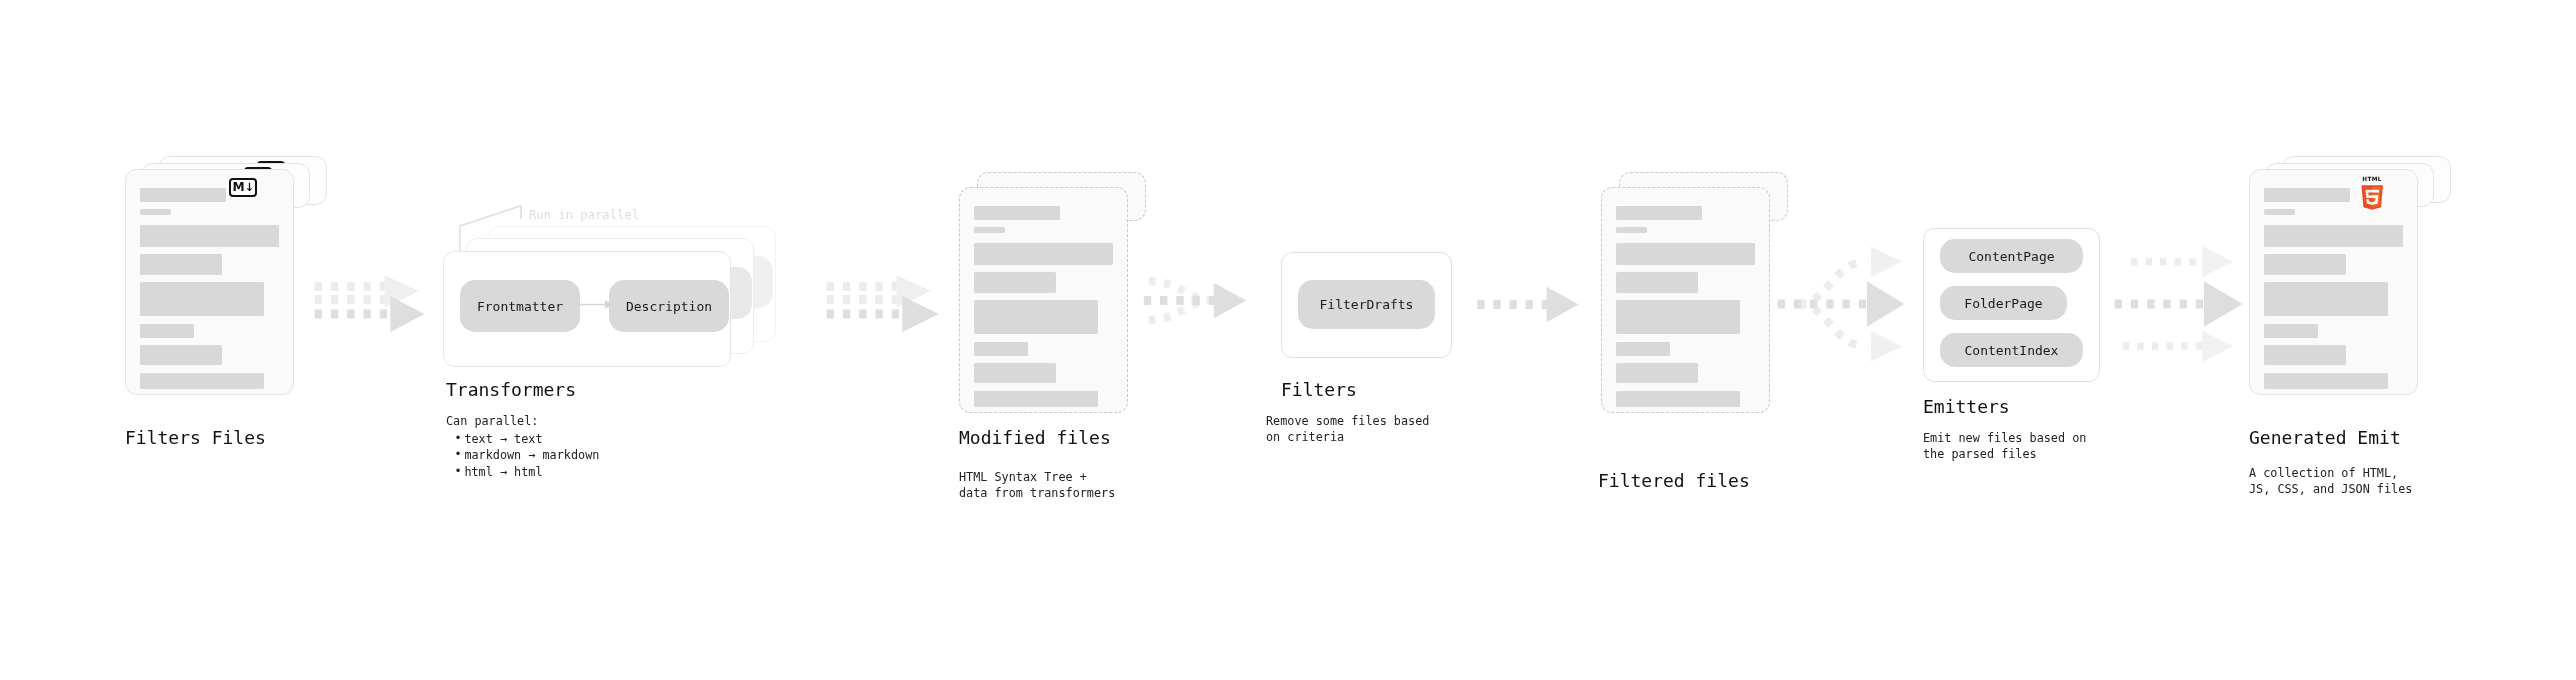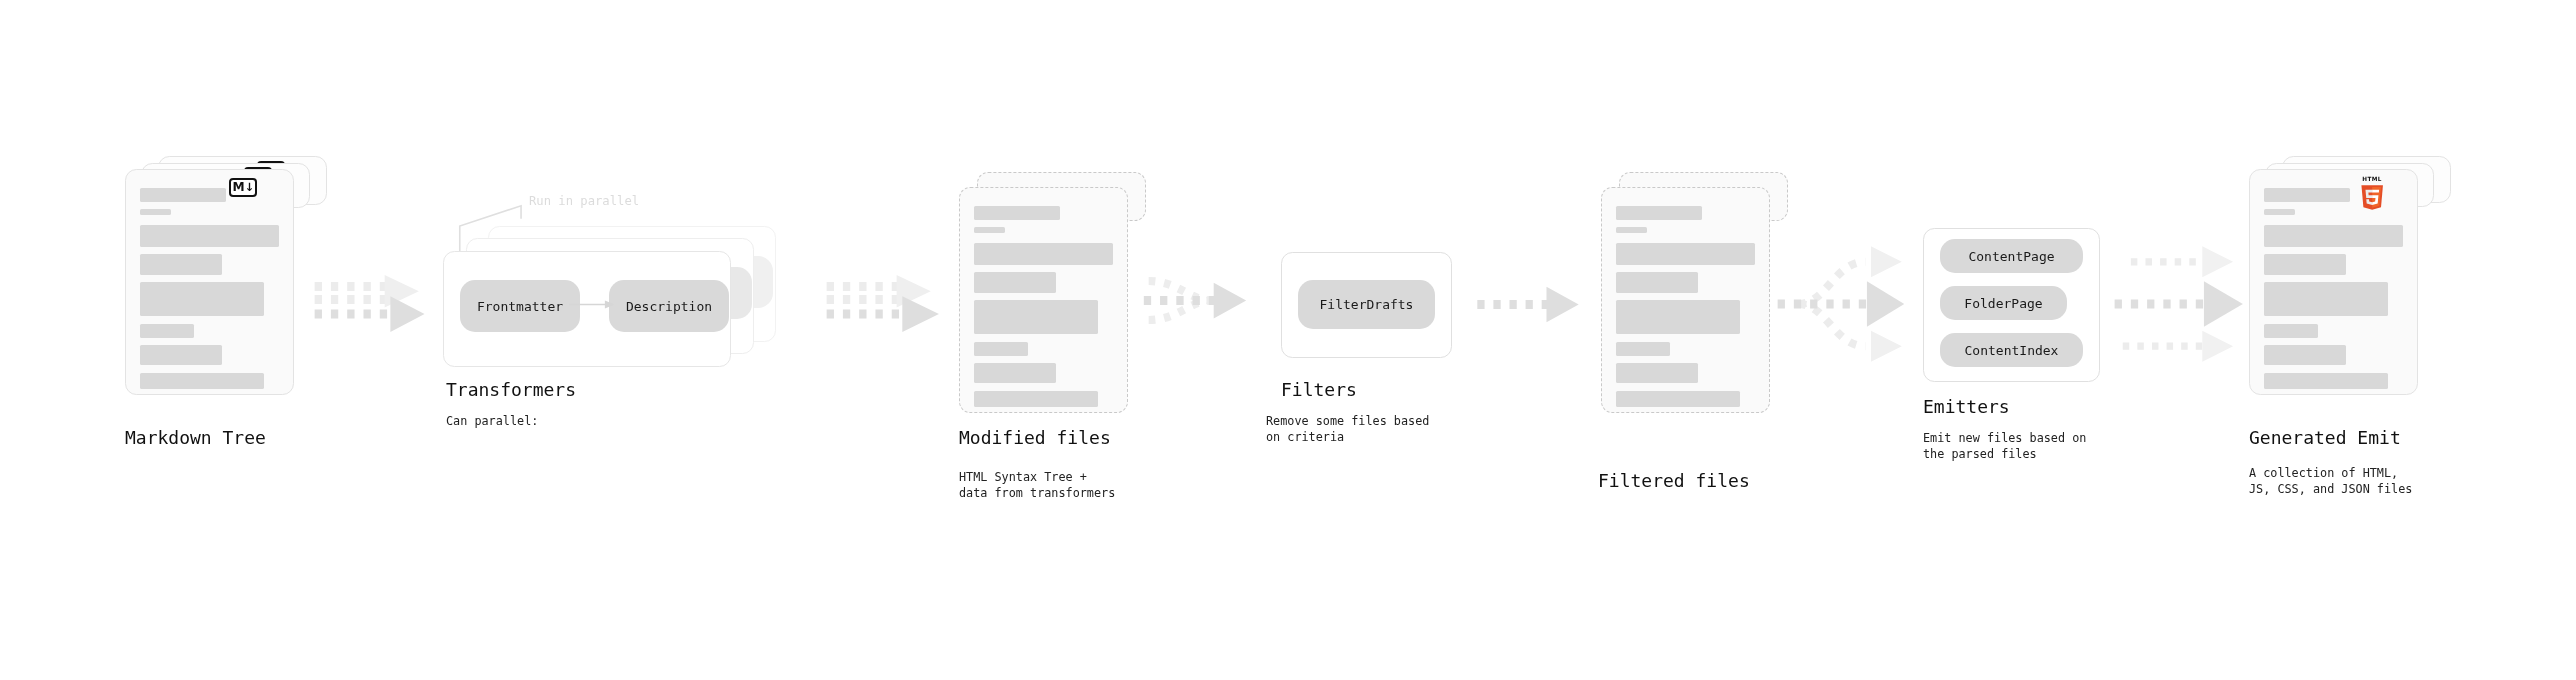--- a/index.html
+++ b/index.html
@@ -125,40 +125,40 @@
         <div class="bar" style="width:39%; height:14px; margin-bottom:7.3px;"></div>
         <div class="bar" style="width:59%; height:20.3px; margin-bottom:7.3px;"></div>
         <div class="bar" style="width:89%; height:16.3px;"></div>
       </div>
     </div>
     <div class="mdbadge" style="left:104px; top:9px;">
       <span class="m">M</span>
         <span class="ar">↓</span>
     </div>
   </div>
-  <div class="cap-title" style="left:125px; top:427px;">Markdown Tree</div>
+  <div class="cap-title" style="left:125px; top:427px;">Filters Files</div>
 
   <svg class="abs" style="left:313px; top:275px;" width="114" height="57" viewBox="0 0 140 70">
     <g stroke="#ececec" stroke-width="11" stroke-dasharray="9 11" fill="none">
       <line x1="2" y1="14" x2="95" y2="14"></line>
       <line x1="2" y1="30" x2="95" y2="30"></line>
     </g>
     <polygon points="88,0 130,20 88,40" fill="#efefef"></polygon>
     <g stroke="#dedede" stroke-width="11" stroke-dasharray="9 11" fill="none">
       <line x1="2" y1="48" x2="100" y2="48"></line>
     </g>
     <polygon points="95,26 137,48 95,70" fill="#dedede"></polygon>
   </svg>
 
   <div class="abs" style="left:443px; top:191px;">
 
     <svg class="abs" style="left:15.4px; top:9.8px;" width="89" height="50" viewBox="0 0 110 62">
       <path d="M2,62 L2,31 L78,6 L78,22" stroke="#dfdfdf" stroke-width="2" fill="none"></path>
     </svg>
-    <div class="runlabel" style="left:86px; top:3px;">Run in parallel</div>
+    <div class="runlabel" style="left:86px; top:17px;">Run in parallel</div>
 
     <div class="gbox" style="left:45px; top:35px; width:288px; height:116px; border-color:#f2f2f2;"></div>
     <div class="pill" style="left:62px; top:65px; width:120px; height:52px; background:#f0f0f0; color:transparent;">Frontmatter</div>
     <div class="pill" style="left:210px; top:65px; width:120px; height:52px; background:#f0f0f0; color:transparent;">Description</div>
     <svg class="abs" style="left:171px; top:83px;" width="49" height="13" viewBox="0 0 60 16">
       <line x1="0" y1="8" x2="46" y2="8" stroke="#efefef" stroke-width="2"></line>
       <polygon points="44,3 56,8 44,13" fill="#efefef"></polygon>
     </svg>
 
     <div class="gbox" style="left:23px; top:47px; width:288px; height:116px; border-color:#eeeeee;"></div>
@@ -173,20 +173,25 @@
     <div class="pill" style="left:17px; top:89px; width:120px; height:52px;">Frontmatter</div>
     <div class="pill" style="left:166px; top:89px; width:120px; height:52px;">Description</div>
     <svg class="abs" style="left:126px; top:107px;" width="49" height="13" viewBox="0 0 60 16">
       <line x1="0" y1="8" x2="46" y2="8" stroke="#d6d6d6" stroke-width="2"></line>
       <polygon points="44,3 56,8 44,13" fill="#d6d6d6"></polygon>
     </svg>
   </div>
 
   <div class="cap-title" style="left:446px; top:379px;">Transformers</div>
   <div class="cap-sub" style="left:446px; top:413px;">Can parallel:</div>
+  <div class="cap-list" style="left:453px; top:431px;">
+    <div class="li">text → text</div>
+    <div class="li">markdown → markdown</div>
+    <div class="li">html → html</div>
+  </div>
 
   <svg class="abs" style="left:825px; top:275px;" width="118" height="57" viewBox="0 0 145 70">
     <g stroke="#ececec" stroke-width="11" stroke-dasharray="9 11" fill="none">
       <line x1="2" y1="14" x2="95" y2="14"></line>
       <line x1="2" y1="30" x2="95" y2="30"></line>
     </g>
     <polygon points="88,0 130,20 88,40" fill="#efefef"></polygon>
     <g stroke="#dedede" stroke-width="11" stroke-dasharray="9 11" fill="none">
       <line x1="2" y1="48" x2="100" y2="48"></line>
     </g>

